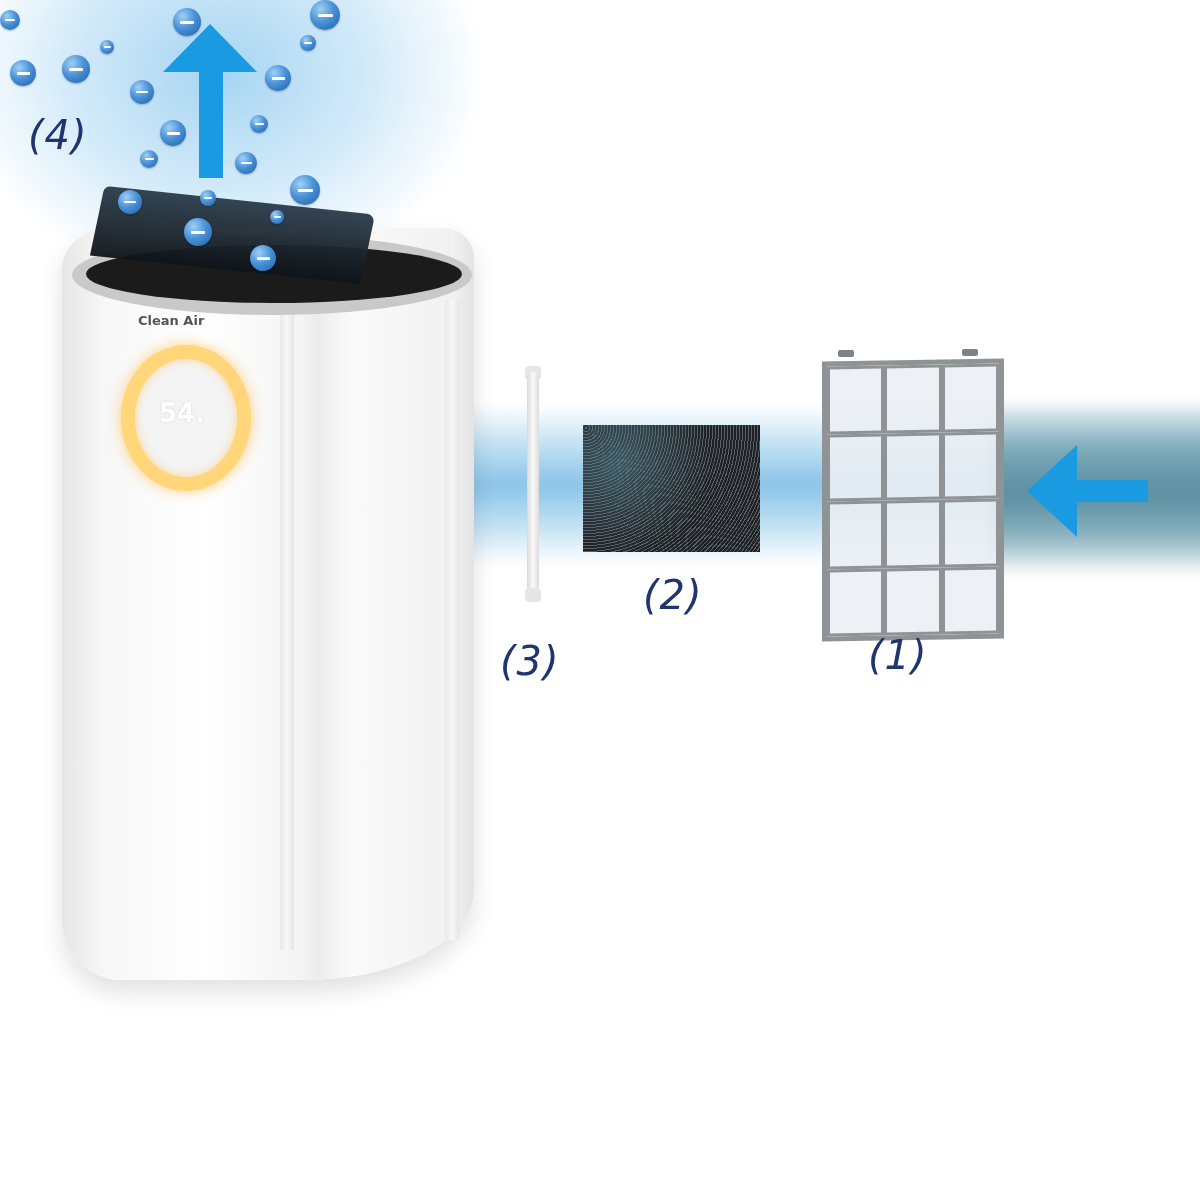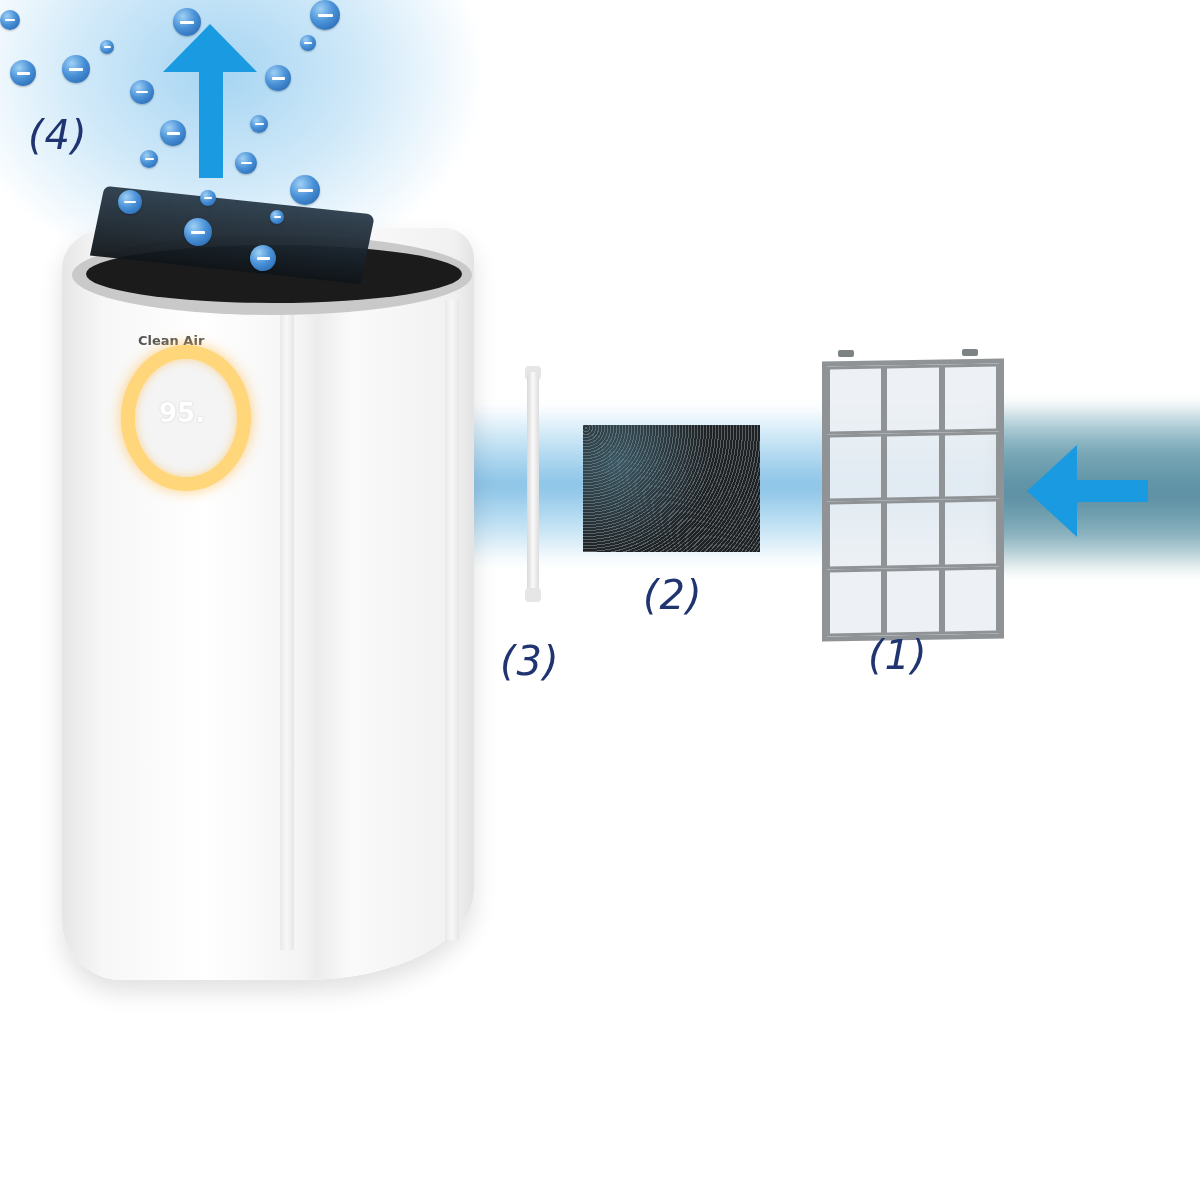--- a/index.html
+++ b/index.html
@@ -24,21 +24,21 @@
     border-radius:50px 30px 170px 60px / 40px 30px 90px 60px;
     box-shadow:0 12px 25px rgba(0,0,0,0.12);}
   .unit-top{position:absolute;left:72px;top:235px;width:400px;height:80px;border-radius:50%/50%;
     background:#c9c9c9;}
   .unit-top-inner{position:absolute;left:86px;top:245px;width:376px;height:58px;border-radius:50%/50%;background:#1b1b1b;}
   .louver{position:absolute;left:95px;top:200px;width:275px;height:70px;background:linear-gradient(180deg,#2a3b4a,#0f1418);transform:skewX(-6deg) rotate(6deg);border-radius:6px 8px 0 0;opacity:0.95;}
   .seam{position:absolute;top:300px;width:14px;background:linear-gradient(90deg,#e9e9e9,#f8f8f8,#e6e6e6);}
   .ring{position:absolute;left:121px;top:345px;width:102px;height:118px;border-radius:50%;
     border:14px solid #ffd67a;box-shadow:0 0 14px rgba(255,190,80,0.75), inset 0 0 10px rgba(255,190,80,0.6);background:#f4f4f4;}
   .display{position:absolute;left:150px;top:398px;width:64px;text-align:center;color:#ffffff;font-size:26px;font-weight:bold;text-shadow:0 0 2px #c8c8c8;}
-  .brand{position:absolute;left:138px;top:313px;color:#555;font-size:13px;font-weight:bold;font-family:"DejaVu Sans",sans-serif;margin-top:20px;}
+  .brand{position:absolute;left:138px;top:313px;color:#555;font-size:13px;font-weight:bold;font-family:"DejaVu Sans",sans-serif;}
   
   .lamp{position:absolute;left:527px;top:372px;width:12px;height:225px;background:linear-gradient(90deg,#d8d8d8,#fafafa,#dcdcdc);border-radius:5px;}
   .lamp-cap{position:absolute;left:525px;width:16px;height:14px;background:#e6e6e6;border-radius:4px;}
   
   .foam{position:absolute;left:583px;top:425px;width:177px;height:127px;
     background:
       radial-gradient(circle at 20% 30%, rgba(90,140,160,0.5), rgba(0,0,0,0) 55%),
       repeating-radial-gradient(circle at 3px 3px, #5a5f63 0 1px, #1e2224 1px 3px),
       #2b3134;}
   
@@ -62,21 +62,21 @@
 
 <div class="unit"></div>
 <div class="seam" style="left:280px;height:650px;"></div>
 <div class="seam" style="left:445px;height:640px;"></div>
 <div class="unit-top"></div>
 <div class="unit-top-inner"></div>
 <div class="louver"></div>
 
 <div class="brand">Clean Air</div>
 <div class="ring"></div>
-<div class="display">95.</div>
+<div class="display">54.</div>
 
 <div>
   <div class="bubble" style="left:173px;top:8px;width:28px;height:28px;"></div>
   <div class="bubble" style="left:310px;top:0px;width:30px;height:30px;"></div>
   <div class="bubble" style="left:62px;top:55px;width:28px;height:28px;"></div>
   <div class="bubble" style="left:10px;top:60px;width:26px;height:26px;"></div>
   <div class="bubble" style="left:130px;top:80px;width:24px;height:24px;"></div>
   <div class="bubble" style="left:265px;top:65px;width:26px;height:26px;"></div>
   <div class="bubble" style="left:160px;top:120px;width:26px;height:26px;"></div>
   <div class="bubble" style="left:235px;top:152px;width:22px;height:22px;"></div>

